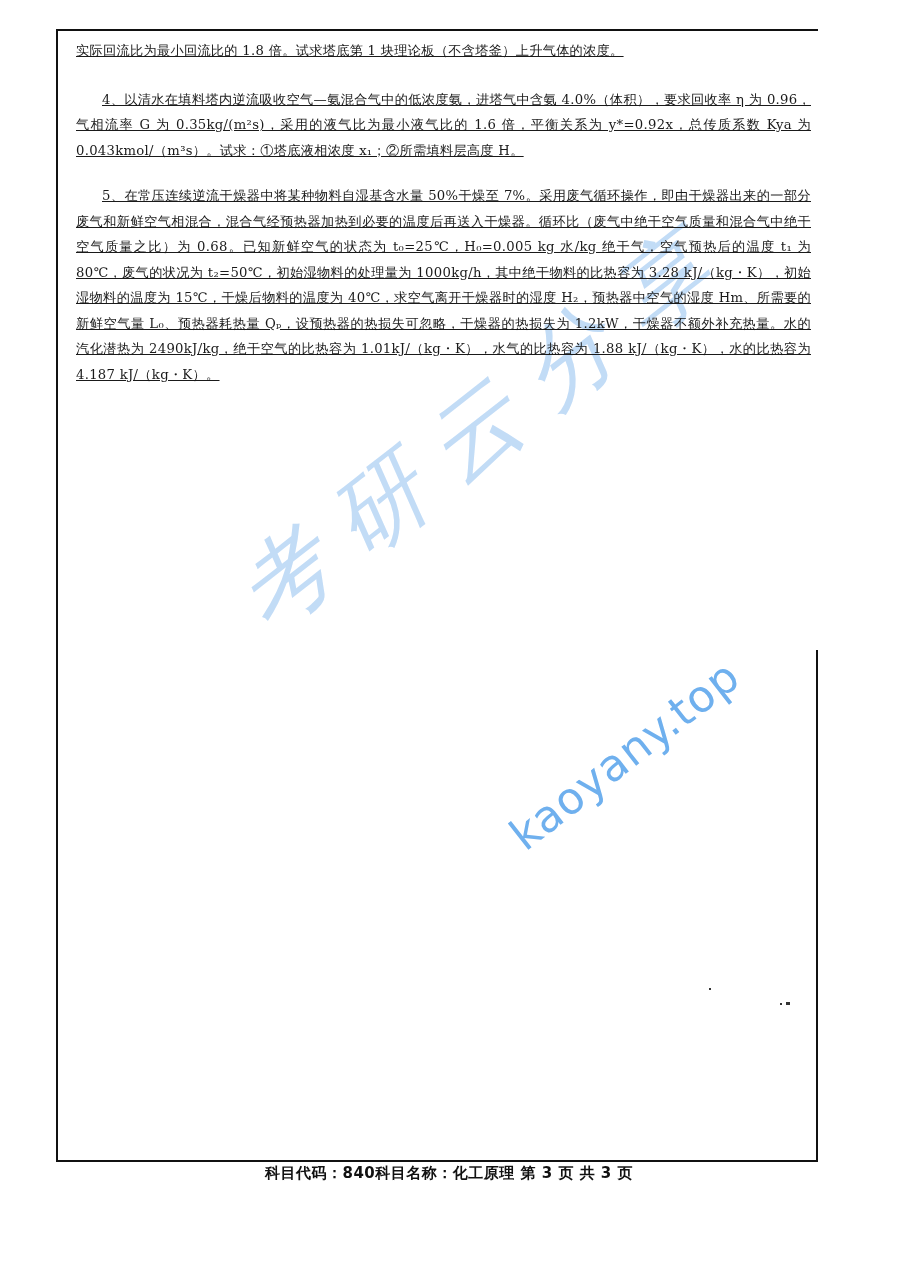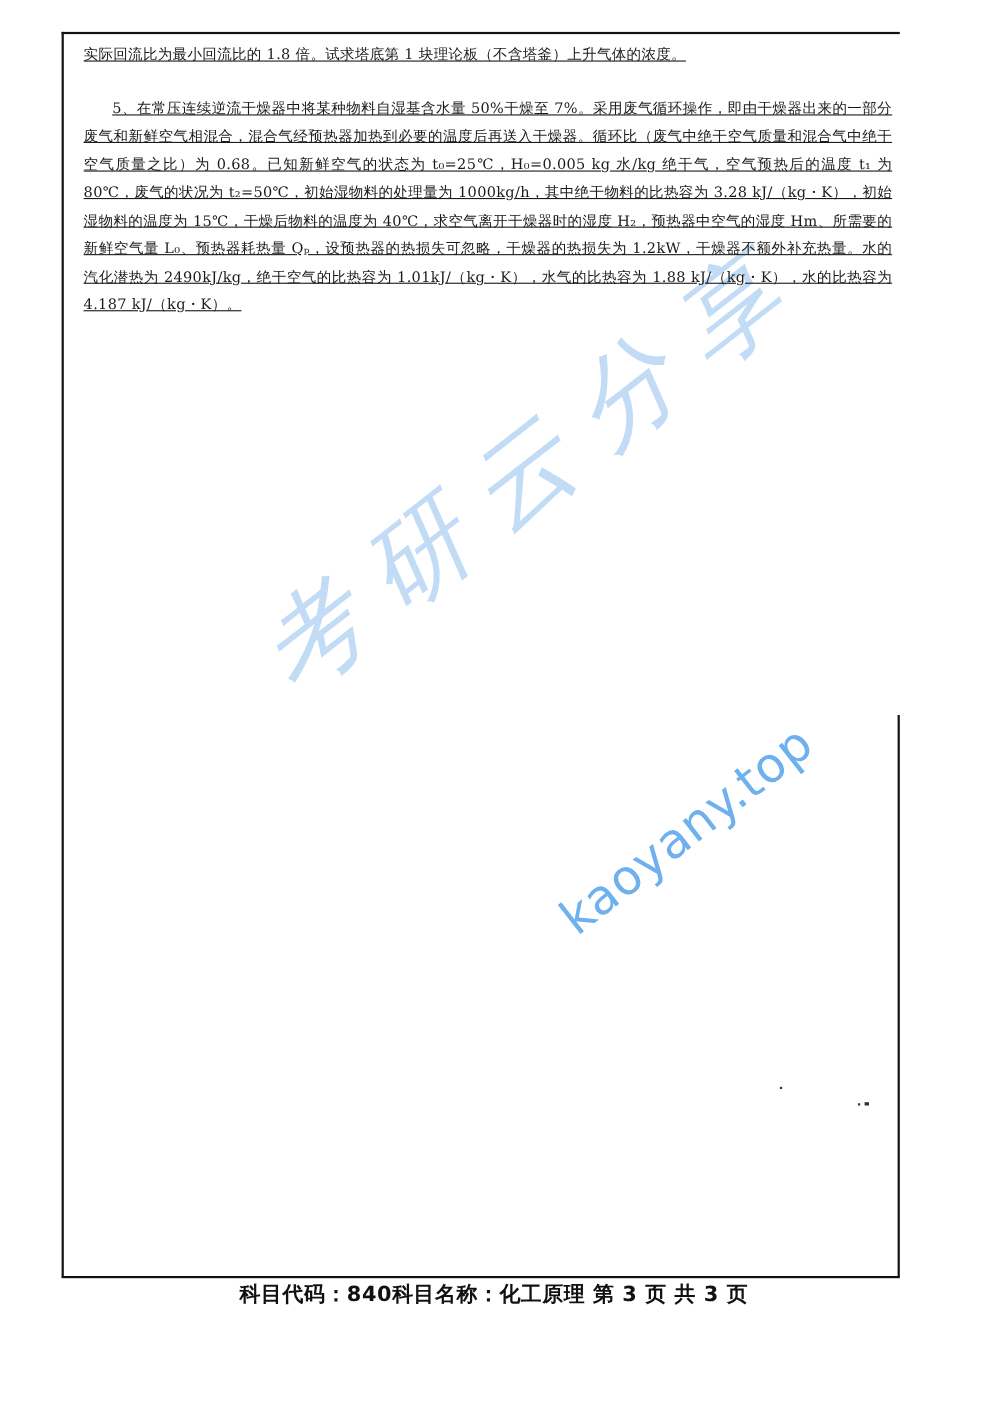--- a/index.html
+++ b/index.html
@@ -65,21 +65,21 @@
     .p-q4 { text-indent: 26px; margin-bottom: 20px !important; }
     .p-q5 { text-indent: 26px; }
     .footer {
       position: absolute;
       left: 0;
       width: 898px;
       top: 1164px;
       text-align: center;
       font-family: "DejaVu Sans", "Liberation Sans", sans-serif;
       font-weight: bold;
-      font-size: 19px;
+      font-size: 15px;
       letter-spacing: 0.5px;
       color: #111;
     }
     .footer span { padding-right: 0; }
     .watermark-cn {
       position: absolute;
       left: 210px;
       top: 560px;
       font-family: "DejaVu Serif", serif;
       font-size: 92px;
@@ -114,20 +114,21 @@
 <div class="frame-top"></div>
 <div class="frame-left"></div>
 <div class="frame-right"></div>
 <div class="frame-bottom"></div>
 
 <div class="watermark-cn">考研云分享</div>
 <div class="watermark-en">kaoyany.top</div>
 
 <div class="content">
   <p class="p-intro">实际回流比为最小回流比的 1.8 倍。试求塔底第 1 块理论板（不含塔釜）上升气体的浓度。</p>
+  <p class="p-q4">4、以清水在填料塔内逆流吸收空气—氨混合气中的低浓度氨，进塔气中含氨 4.0%（体积），要求回收率 η 为 0.96，气相流率 G 为 0.35kg/(m²s)，采用的液气比为最小液气比的 1.6 倍，平衡关系为 y*=0.92x，总传质系数 Kya 为 0.043kmol/（m³s）。试求：①塔底液相浓度 x₁；②所需填料层高度 H。</p>
   <p class="p-q5">5、在常压连续逆流干燥器中将某种物料自湿基含水量 50%干燥至 7%。采用废气循环操作，即由干燥器出来的一部分废气和新鲜空气相混合，混合气经预热器加热到必要的温度后再送入干燥器。循环比（废气中绝干空气质量和混合气中绝干空气质量之比）为 0.68。已知新鲜空气的状态为 t₀=25℃，H₀=0.005 kg 水/kg 绝干气，空气预热后的温度 t₁ 为 80℃，废气的状况为 t₂=50℃，初始湿物料的处理量为 1000kg/h，其中绝干物料的比热容为 3.28 kJ/（kg・K），初始湿物料的温度为 15℃，干燥后物料的温度为 40℃，求空气离开干燥器时的湿度 H₂，预热器中空气的湿度 Hm、所需要的新鲜空气量 L₀、预热器耗热量 Qₚ，设预热器的热损失可忽略，干燥器的热损失为 1.2kW，干燥器不额外补充热量。水的汽化潜热为 2490kJ/kg，绝干空气的比热容为 1.01kJ/（kg・K），水气的比热容为 1.88 kJ/（kg・K），水的比热容为 4.187 kJ/（kg・K）。</p>
 </div>
 
 <div class="speck" style="left:709px;top:988px;width:2px;height:2px;"></div>
 <div class="speck" style="left:780px;top:1003px;width:2px;height:2px;"></div>
 <div class="speck" style="left:786px;top:1002px;width:4px;height:3px;"></div>
 
 <div class="footer">
   <span>科目代码：</span><span>840</span><span>科目名称：</span><span>化工原理</span>&nbsp;<span>第 3 页</span>&nbsp;<span>共 3 页</span>
 </div>

